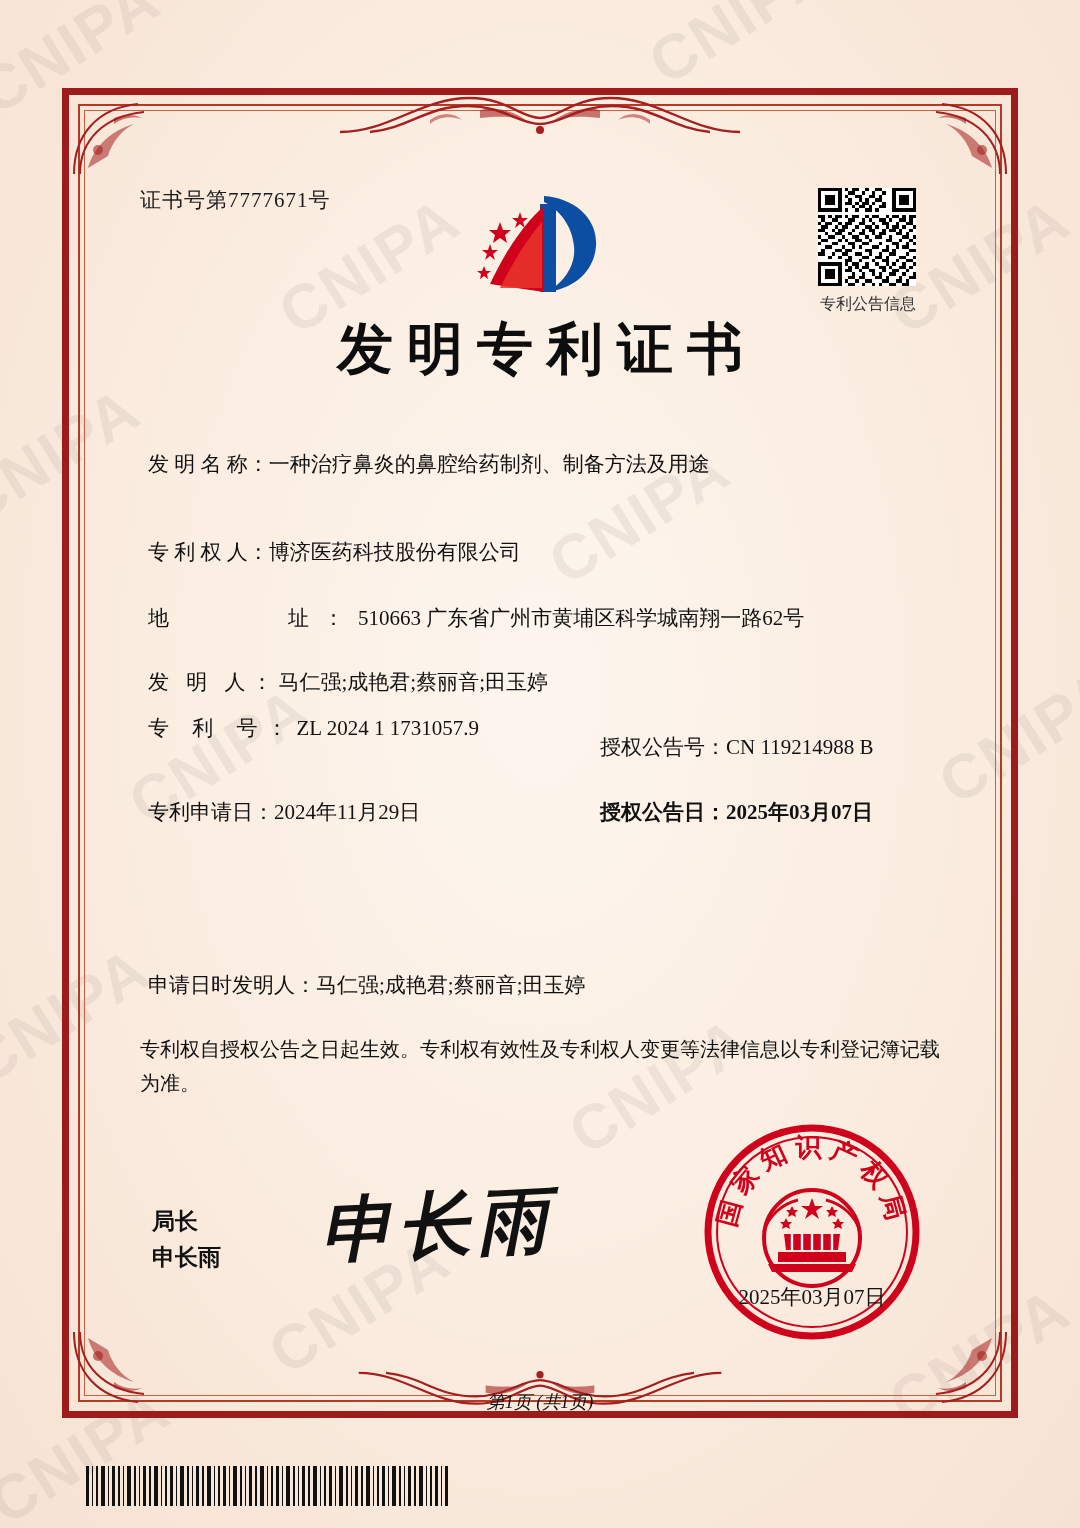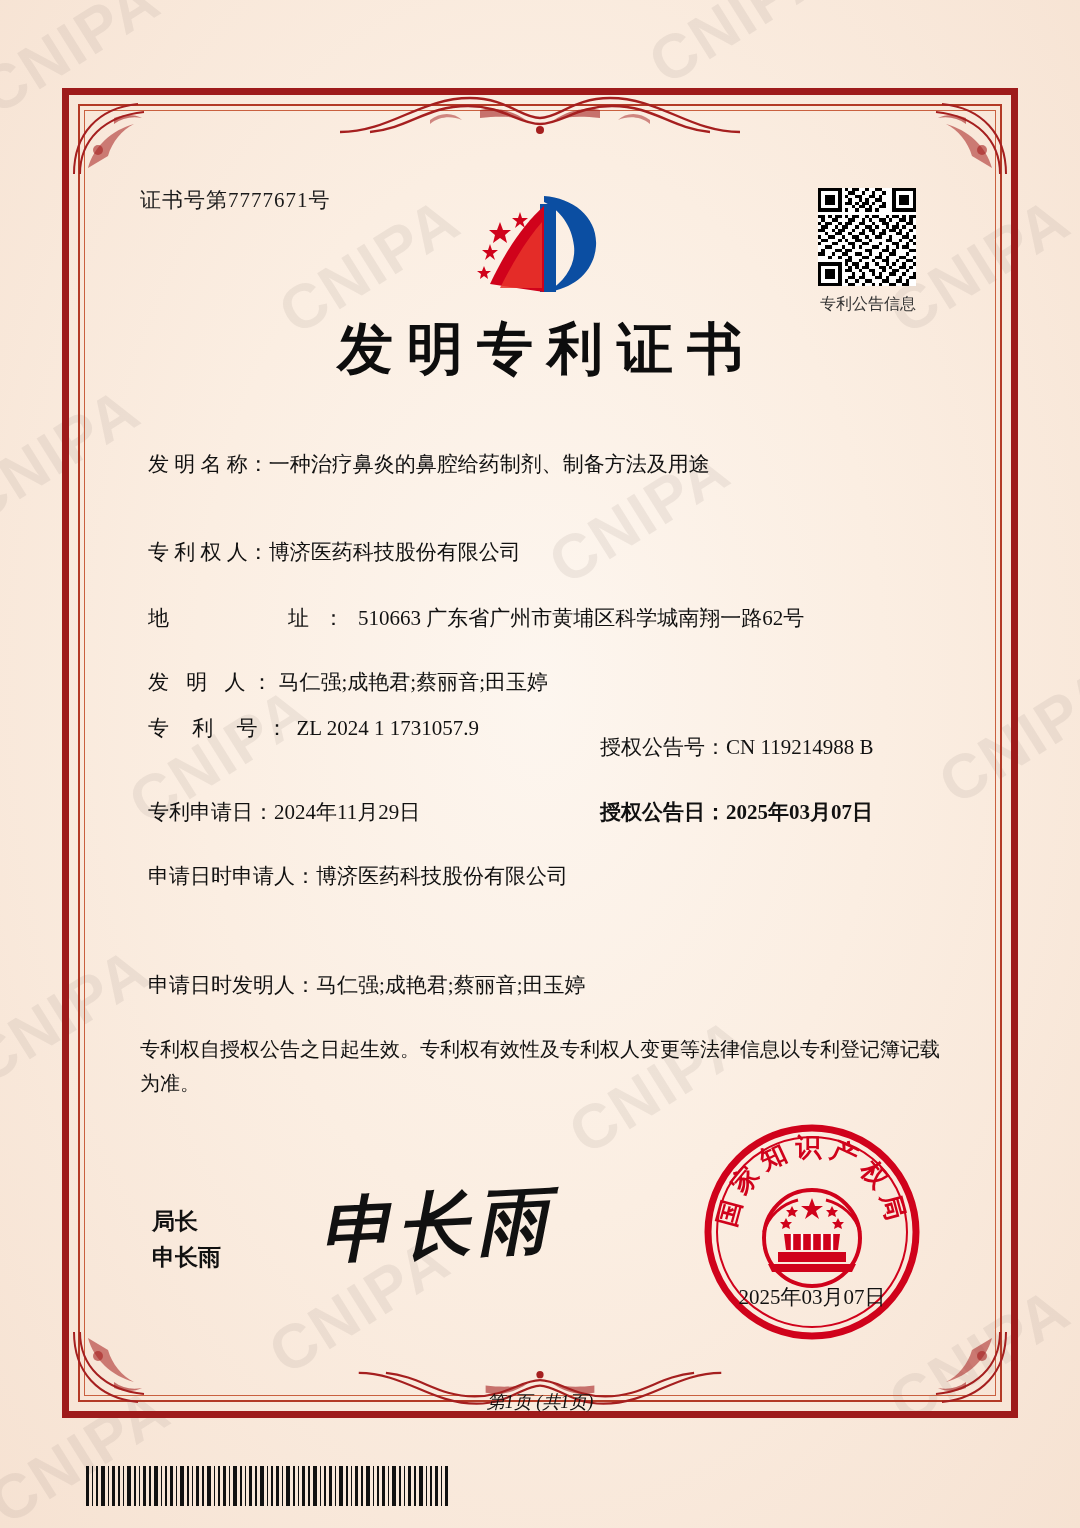--- a/index.html
+++ b/index.html
@@ -611,23 +611,20 @@
   </div>
 
   <div class="field f-appdate">
     <span class="lbl">专利申请日：</span><span class="val">2024年11月29日</span>
   </div>
 
   <div class="field f-pubdate">
     <span class="lbl">授权公告日：</span><span class="val">2025年03月07日</span>
   </div>
 
-  <div class="field f-applicant">
-    <span class="lbl">申请日时申请人：</span><span class="val">博济医药科技股份有限公司</span>
-  </div>
 
   <div class="field f-origin-inv">
     <span class="lbl">申请日时发明人：</span><span class="val">马仁强;成艳君;蔡丽音;田玉婷</span>
   </div>
 
   <div class="statement">
     <p>专利权自授权公告之日起生效。专利权有效性及专利权人变更等法律信息以专利登记簿记载为准。</p>
   </div>
 
   <div class="sig-label">

